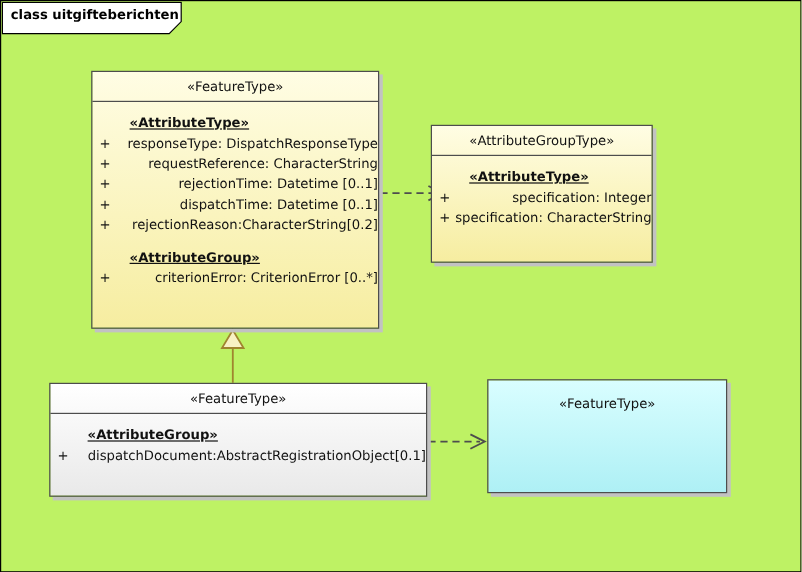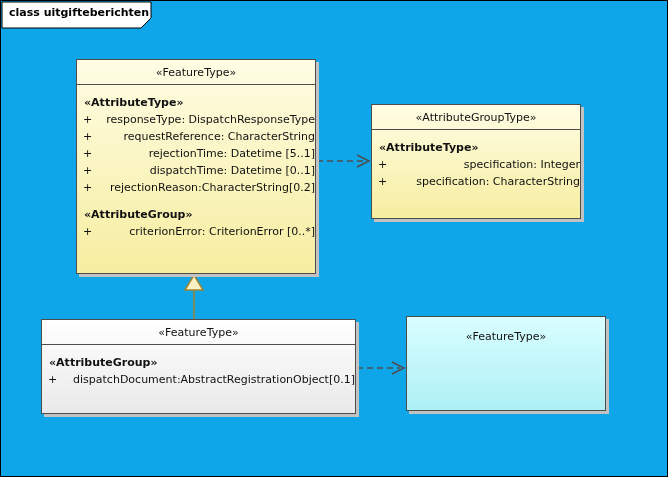--- a/index.html
+++ b/index.html
@@ -1,21 +1,21 @@
 <!DOCTYPE html>
 <html><head>
 <meta charset="utf-8">
 <style>
   html,body { margin:0; padding:0; background:#ffffff; }
   .stage {
     position:relative;
     width:668px; height:477px;
     box-sizing:border-box;
     border:1px solid #000000;
-    background:#0ea5e9;
+    background:#bef264;
     font-family:"DejaVu Sans", "Liberation Sans", sans-serif;
     font-size:11px;
     color:#111111;
     overflow:hidden;
   }
   .connectors { position:absolute; left:0; top:0; width:668px; height:477px; pointer-events:none; }
 
   .frame-label {
     position:absolute; left:8px; top:5px;
     font-weight:bold; font-size:11px; color:#000;
@@ -38,23 +38,24 @@
     border-bottom:1px solid #4d4d4d;
   }
   .box-header.no-sep { border-bottom:none; padding-top:12px; }
   .stereotype { font-size:11px; line-height:15px; }
   .class-name { font-weight:bold; font-size:11.5px; line-height:17px; margin-top:1px; }
   .class-name.abstract { font-style:italic; }
 
   .box-body { padding-top:9px; }
   .compartment-header {
     font-weight:bold;
-    padding-left:7px;
+    padding-left:31px;
     line-height:17px;
     white-space:nowrap;
+    text-decoration:underline;
   }
   .compartment-header.gap { margin-top:10px; }
   .attr-row { display:flex; line-height:17px; white-space:nowrap; }
   .vis { width:12px; padding-left:6px; flex:0 0 auto; }
   .attr-text { flex:1 1 auto; overflow:hidden;text-align:right; }
 </style>
 </head>
 <body>
 
 <div class="stage">
@@ -84,39 +85,39 @@
       <div class="attr-row">
         <span class="vis">+</span>
         <span class="attr-text">responseType: DispatchResponseType</span>
       </div>
       <div class="attr-row">
         <span class="vis">+</span>
         <span class="attr-text">requestReference: CharacterString</span>
       </div>
       <div class="attr-row">
         <span class="vis">+</span>
-        <span class="attr-text">rejectionTime: Datetime [5..1]</span>
+        <span class="attr-text">rejectionTime: Datetime [0..1]</span>
       </div>
       <div class="attr-row">
         <span class="vis">+</span>
         <span class="attr-text">dispatchTime: Datetime [0..1]</span>
       </div>
       <div class="attr-row">
         <span class="vis">+</span>
         <span class="attr-text">rejectionReason:CharacterString[0.2]</span>
       </div>
       <div class="compartment-header gap">«AttributeGroup»</div>
       <div class="attr-row">
         <span class="vis">+</span>
         <span class="attr-text">criterionError: CriterionError [0..*]</span>
       </div>
     </div>
   </div>
 
-  <div class="uml-box fill-yellow" style="left:370px; top:103px; width:210px; height:115px;">
+  <div class="uml-box fill-yellow" style="left:358px; top:103px; width:185px; height:115px;">
     <div class="box-header">
       <div class="stereotype">«AttributeGroupType»</div>
     </div>
     <div class="box-body">
       <div class="compartment-header">«AttributeType»</div>
       <div class="attr-row">
         <span class="vis">+</span>
         <span class="attr-text">specification: Integer</span>
       </div>
       <div class="attr-row">

